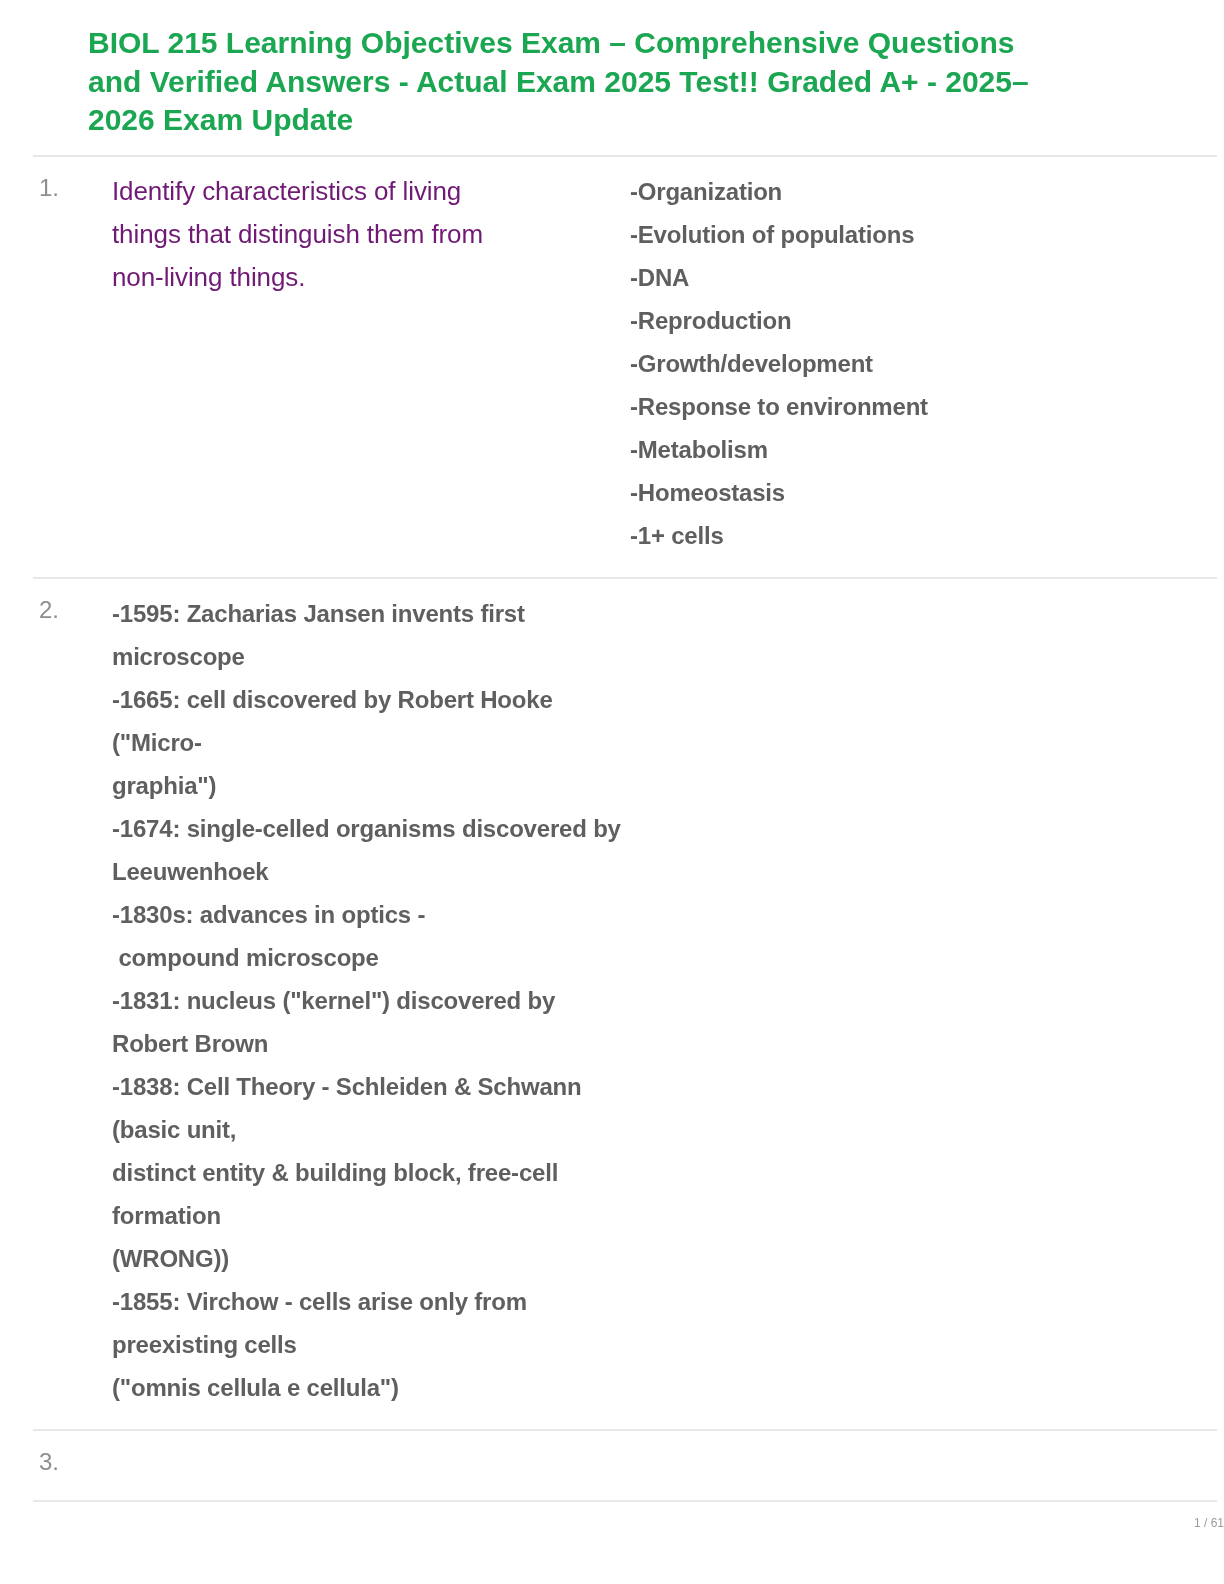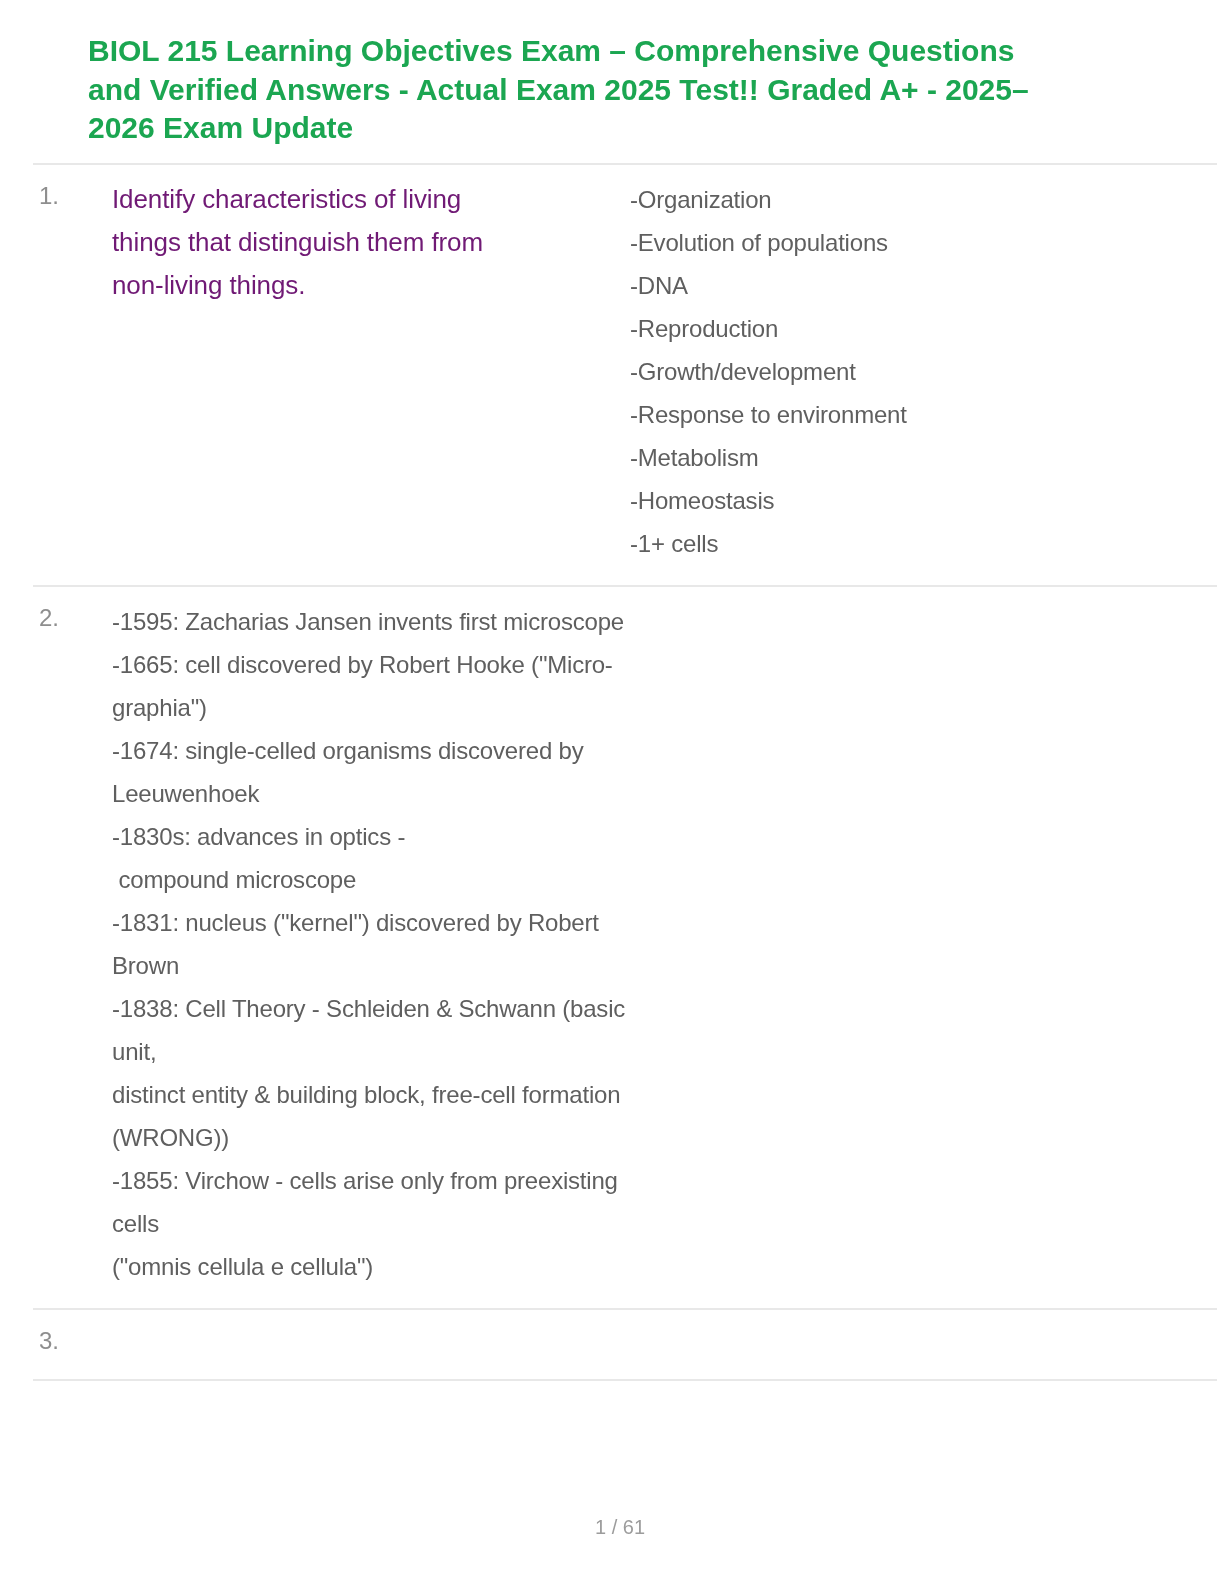--- a/index.html
+++ b/index.html
@@ -9,21 +9,21 @@
     font-family: "Liberation Sans", "DejaVu Sans", sans-serif;
   }
   .page {
     position: relative;
     width: 1224px;
     height: 1584px;
     background: #ffffff;
     overflow: hidden;
   }
   .title {
-    margin: 8px 30px 0 88px;
+    margin: 0 30px 0 88px;
     padding-top: 24px;
     font-size: 30px;
     line-height: 38.5px;
     font-weight: 700;
     color: #1BA651;
     white-space: pre-wrap;
   }
   .qa-table {
     margin: 15px 7px 0 33px;
     border-bottom: 2px solid #e8e8e8;
@@ -46,31 +46,31 @@
     line-height: 43px;
     color: #701a75;
     letter-spacing: -0.1px;
     white-space: pre-wrap;
     padding-right: 8px;
   }
   .qa-answer {
     font-size: 24px;
     line-height: 43px;
     color: #5f5f5f;
-    font-weight: 400;
+    font-weight: 700;
     letter-spacing: -0.2px;
     white-space: pre-wrap;
   }
   .footer {
     position: absolute;
     left: 16px;
     right: 0;
     top: 1516px;
-    text-align: center;
-    font-size: 20px;
+    text-align: right;
+    font-size: 12px;
     color: #9c9c9c;
     font-weight: 300;
   }
 </style>
 </head>
 <body>
 
 <div class="page">
 
   <h1 class="title">BIOL 215 Learning Objectives Exam – Comprehensive Questions

